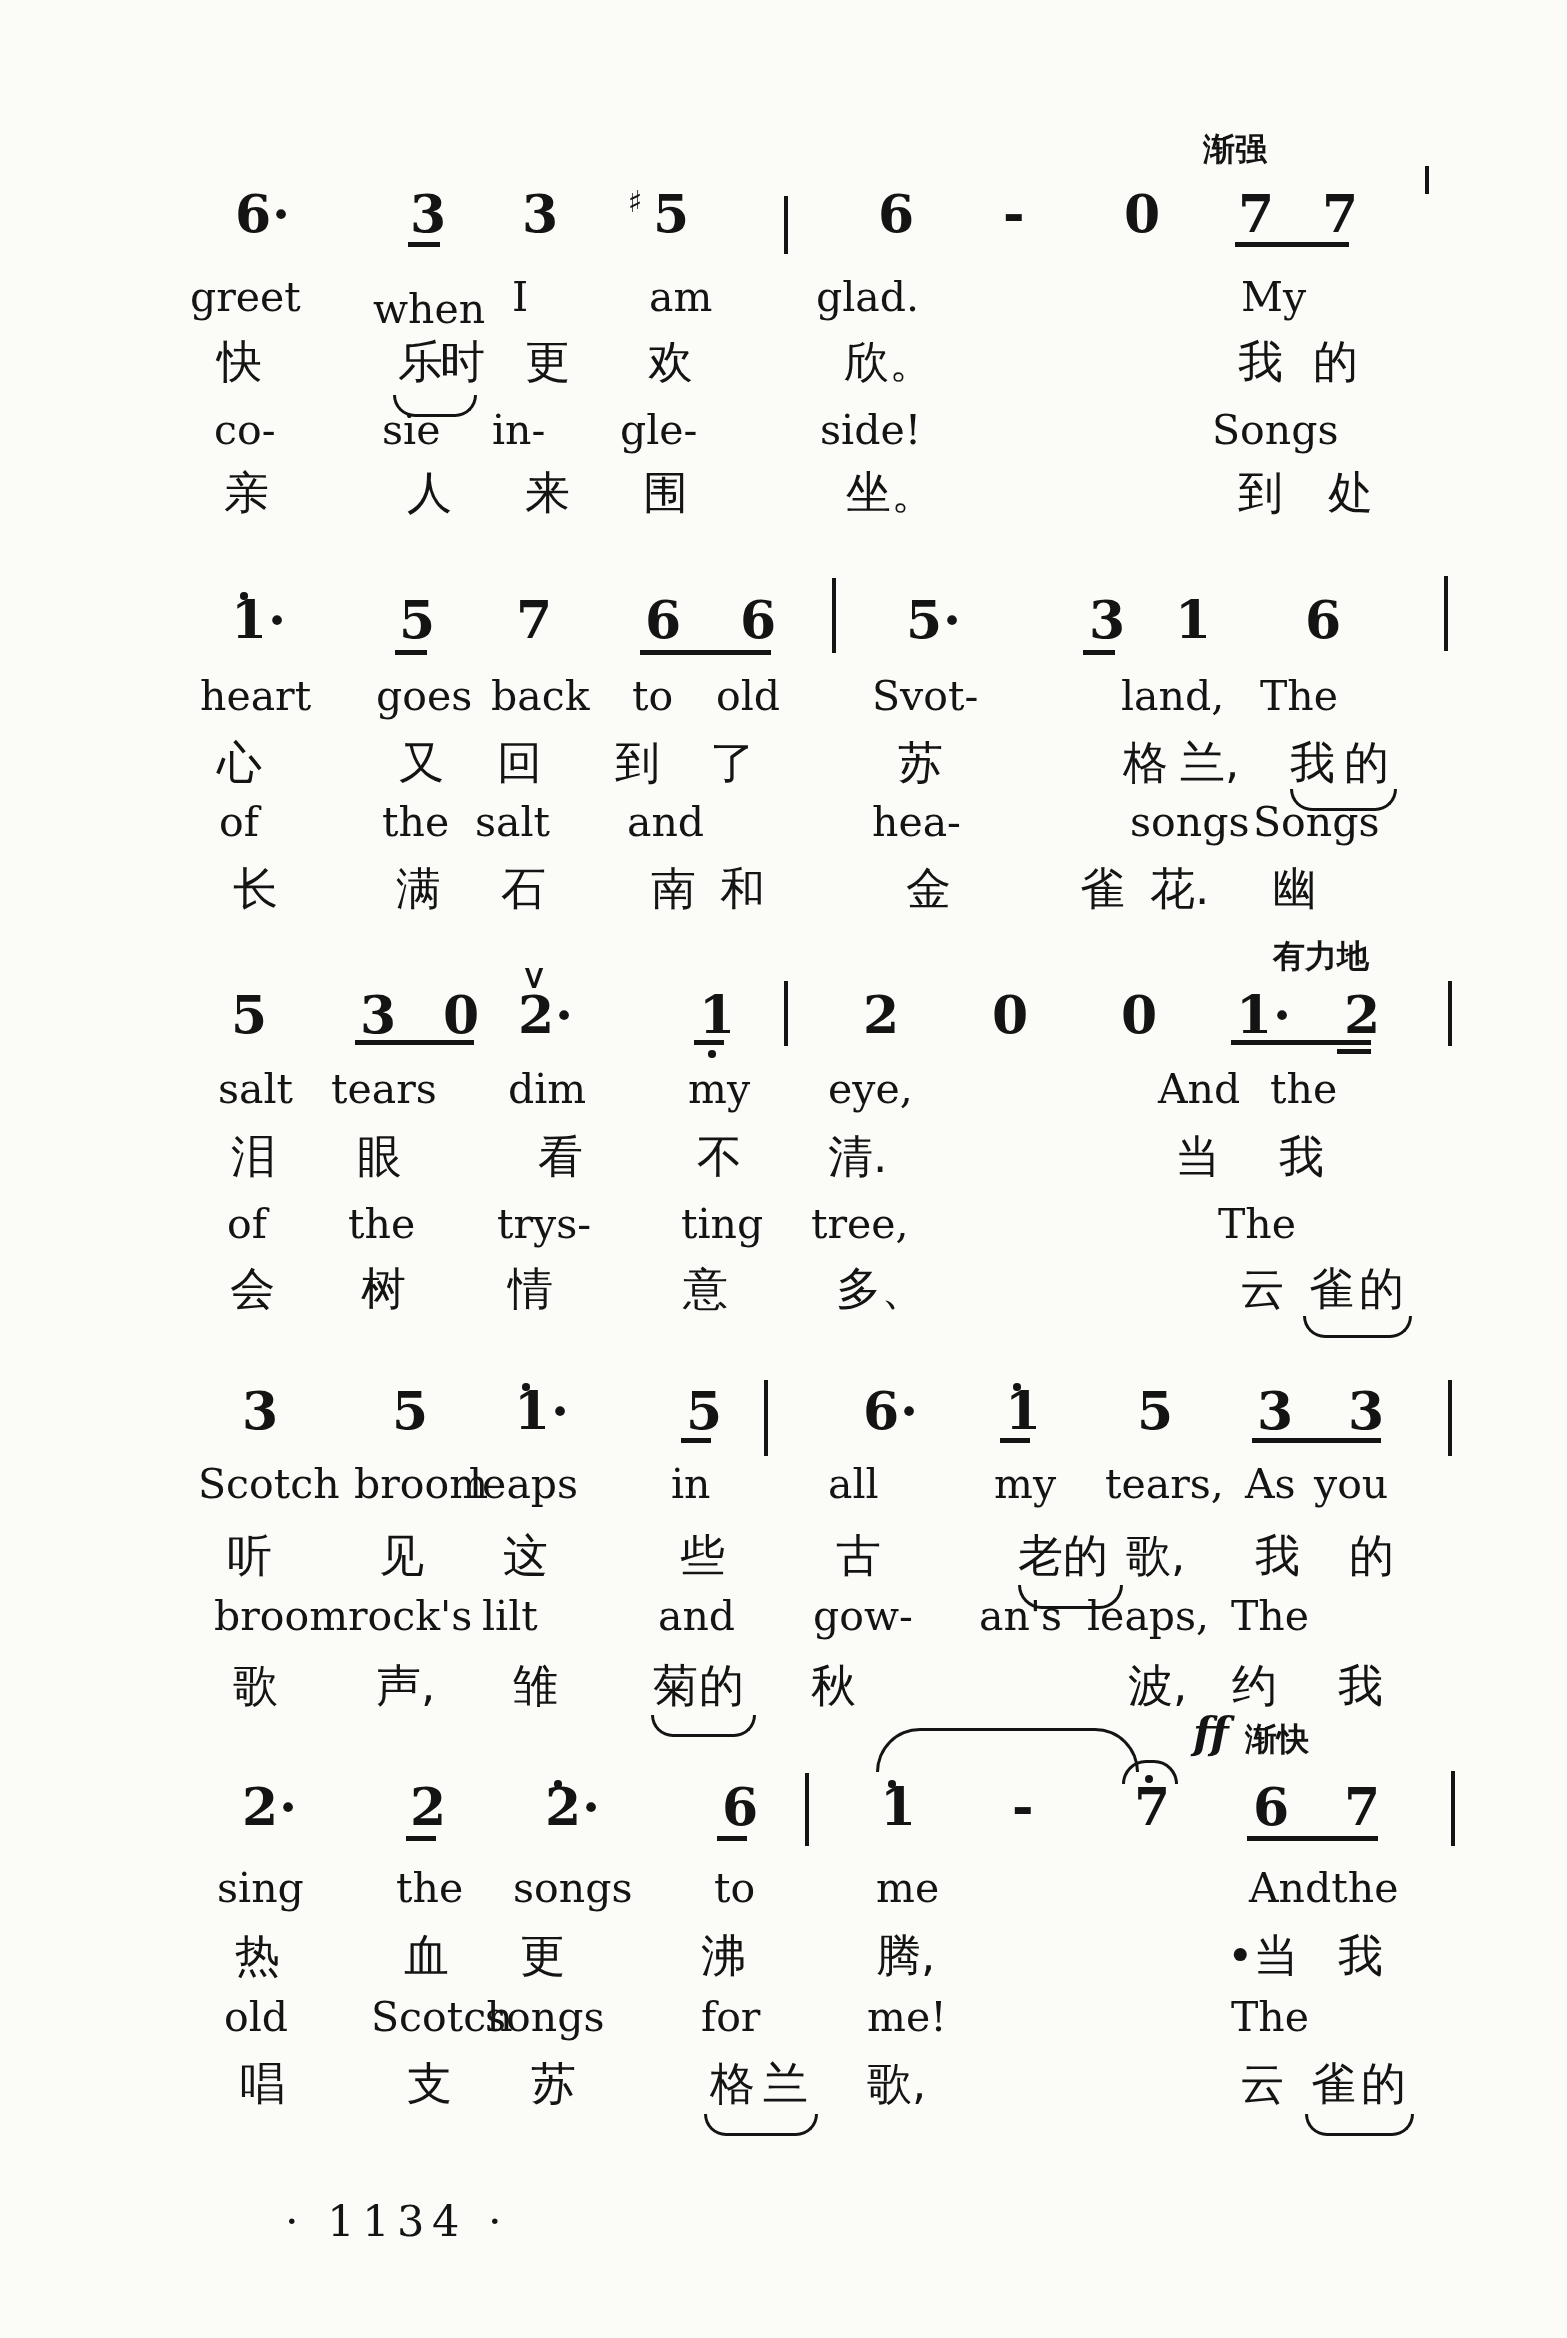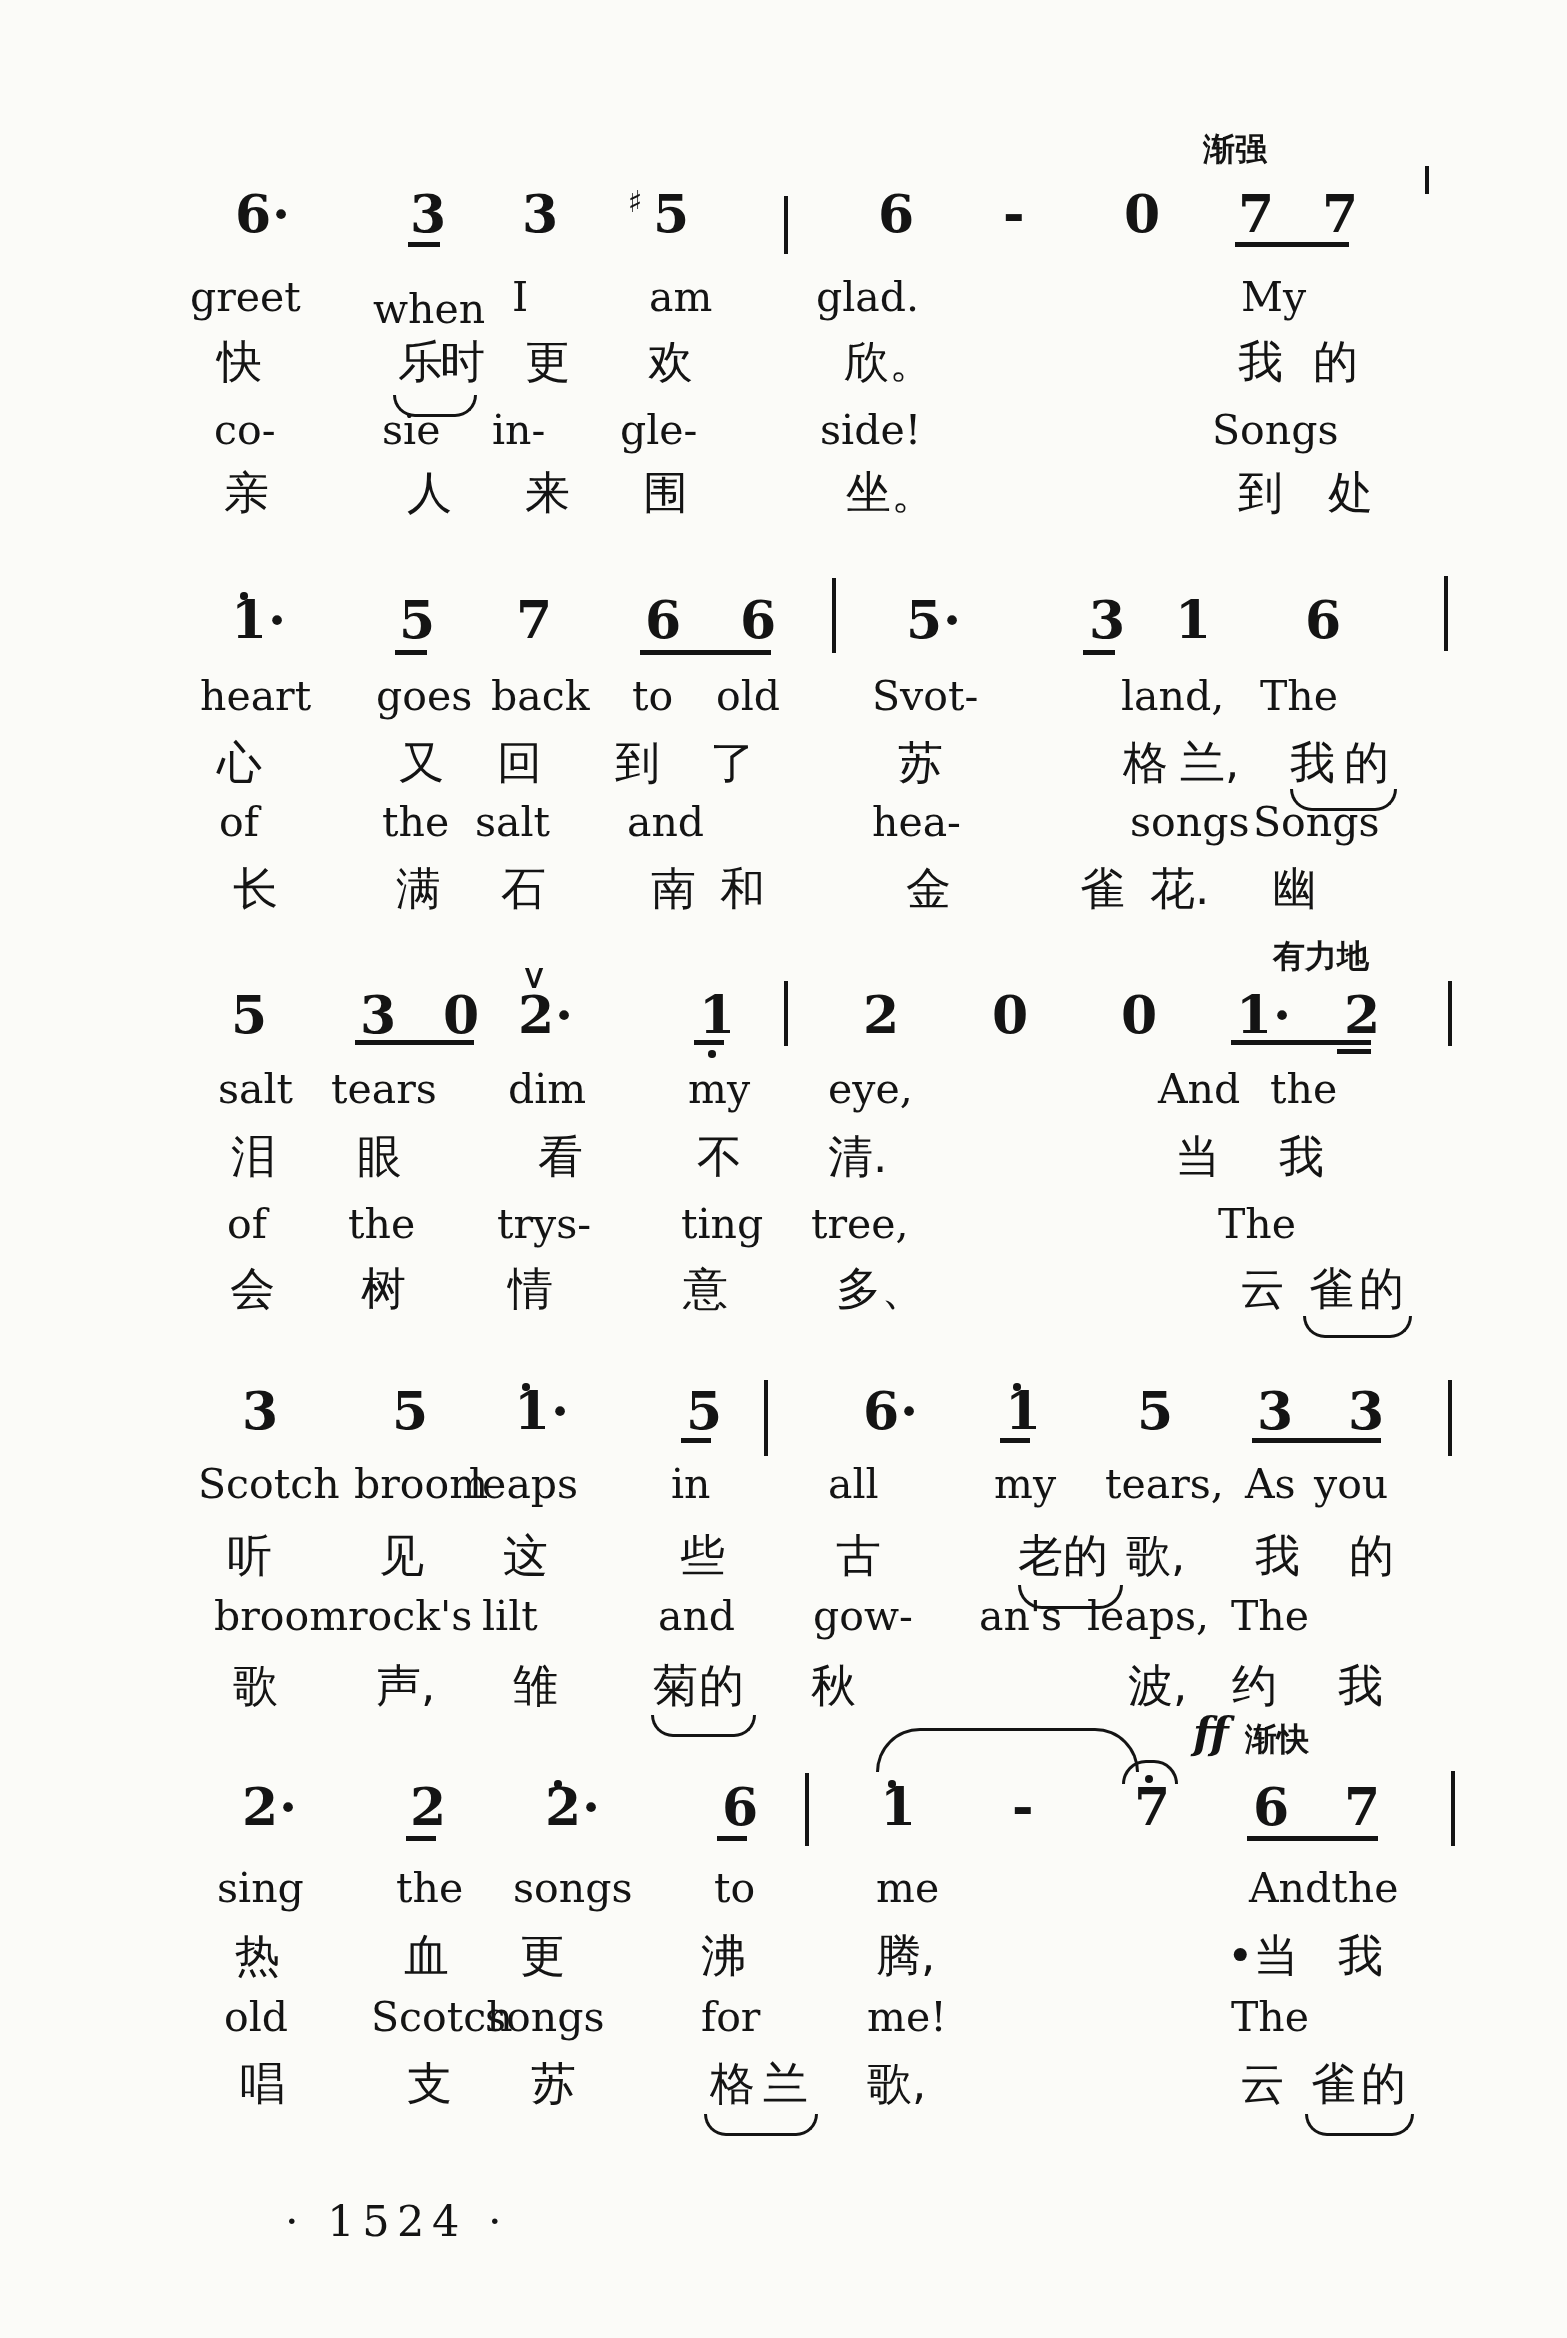--- a/index.html
+++ b/index.html
@@ -25,21 +25,21 @@
   .accent{ position:absolute; font:700 32px/1 "DejaVu Sans", sans-serif; }
   .fer-arc{ position:absolute; border:3.7px solid var(--ink); border-bottom:none;
             border-radius:931px 931px 0 0 / 931px 931px 0 0; }
   .fer-dot{ position:absolute; width:8.4px; height:8.4px; border-radius:50%; background:var(--ink); }
   .pagenum{ position:absolute; font:400 43px/1 "DejaVu Serif", serif; letter-spacing:7.5px; }
 </style>
 </head>
 <body>
 
 <div id="sheet">
-  <div class="pagenum" style="left:285px; top:2200px">· 1524 ·</div>
+  <div class="pagenum" style="left:285px; top:2200px">· 1134 ·</div>
 <div class="note" style="left: 235px; top: 188px;">6·</div>
     <div class="note" style="left: 410px; top: 188px;">3</div>
     <div class="note" style="left: 522px; top: 188px;">3</div>
     <div class="note" style="left: 653px; top: 188px;">5</div>
     <div class="sharp" style="left: 628px; top: 187px;">♯</div>
     <div class="note" style="left: 878px; top: 188px;">6</div>
     <div class="note" style="left: 1003px; top: 188px;">-</div>
     <div class="note" style="left: 1124px; top: 188px;">0</div>
     <div class="note" style="left: 1238px; top: 188px;">7</div>
     <div class="note" style="left: 1322px; top: 188px;">7</div>

